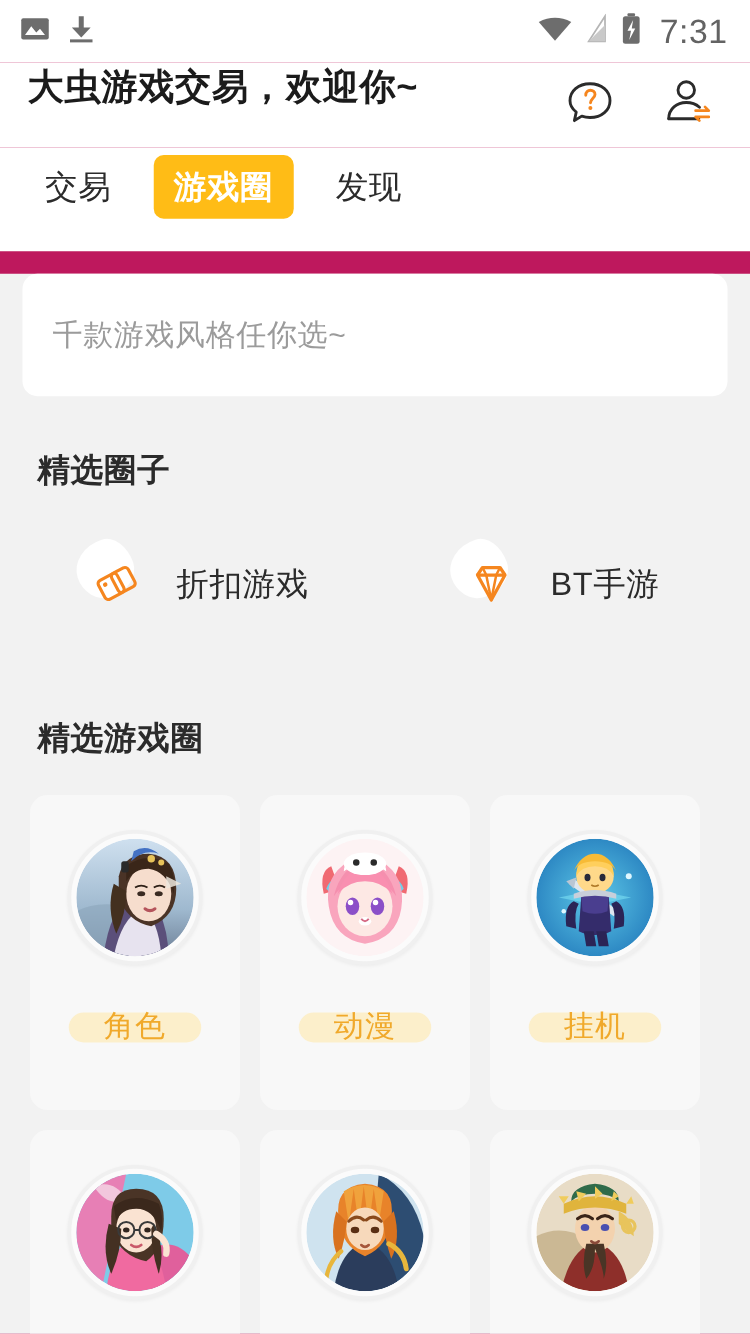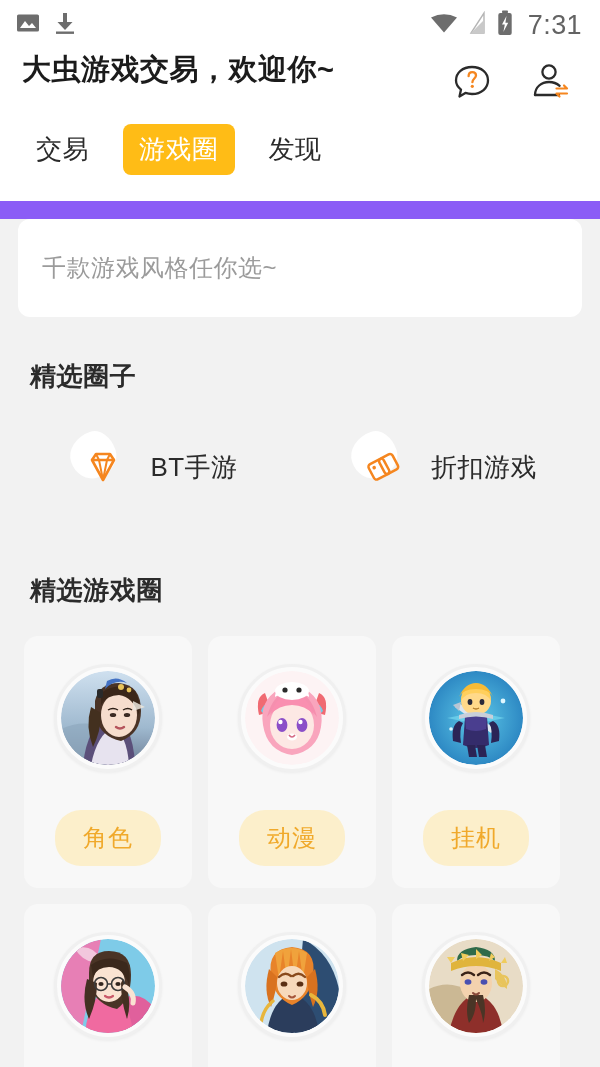--- a/index.html
+++ b/index.html
@@ -8,21 +8,21 @@
     width: 600px;
     height: 1067px;
     overflow: hidden;
     font-family: "Liberation Sans", "DejaVu Sans", sans-serif;
     background: #f2f2f2;
   }
   .phone {
     position: relative;
     width: 600px;
     height: 1067px;
-    background: #8b5cf6;
+    background: #be185d;
     overflow: hidden;
   }
 
   
   .statusbar {
     height: 50px;
     background: #ffffff;
     display: flex;
     align-items: center;
     padding: 0 18px 0 16px;
@@ -76,21 +76,21 @@
     color: #2b2b2b;
     padding: 8px 14px;
     border-radius: 8px;
     white-space: nowrap;
     cursor: pointer;
     letter-spacing: 0.5px;
   }
   .tab.active {
     background: #FFBC16;
     color: #ffffff;
-    font-weight: normal;
+    font-weight: bold;
     padding: 8px 16px;
   }
 
   
   .body-area {
     background: #f2f2f2;
     padding: 0 0 0 0;
   }
 
   
@@ -197,21 +197,21 @@
     overflow: hidden;
     position: relative;
   }
   .avatar svg { display: block; }
   .badge {
     margin-top: 38px;
     background: #FCEFCB;
     color: #F0A92B;
     font-size: 24px;
     border-radius: 26px;
-    padding: 16px 28px;
+    padding: 0 28px;
     letter-spacing: 1px;
     line-height: 1;
   }
 </style>
 </head>
 <body>
 
 <div class="phone">
 
   <div class="statusbar">
@@ -290,41 +290,41 @@
     </div>
 
     <div class="section-title sect1">精选圈子</div>
 
     <div class="featured-row">
 
       <div class="featured-item">
         <span class="featured-icon-wrap">
           <span class="blob"></span>
           <svg width="46" height="46" viewBox="0 0 46 46" style="position:relative;">
-            <path d="M12 16 L34 16 L23 36 Z" fill="none" stroke="#F5861F" stroke-width="2.6" stroke-linejoin="round"></path>
-            <path d="M12 16 L16 10 L30 10 L34 16" fill="none" stroke="#F5861F" stroke-width="2.6" stroke-linejoin="round"></path>
-            <path d="M16 10 L19 16 L23 36 L27 16 L30 10" fill="none" stroke="#F5861F" stroke-width="2" stroke-linejoin="round"></path>
-            <path d="M19 16 L27 16" fill="none" stroke="#F5861F" stroke-width="1.6"></path>
-          </svg>
-        </span>
-        <span class="featured-label">BT手游</span>
-      </div>
-
-      <div class="featured-item">
-        <span class="featured-icon-wrap">
-          <span class="blob"></span>
-          <svg width="46" height="46" viewBox="0 0 46 46" style="position:relative;">
             <g transform="rotate(-28 23 23)">
               <rect x="9" y="14" width="17" height="17" rx="3" fill="none" stroke="#F5861F" stroke-width="2.5"></rect>
               <circle cx="14" cy="19" r="1.8" fill="#F5861F"></circle>
               <rect x="21" y="14" width="15" height="17" rx="3" fill="none" stroke="#F5861F" stroke-width="2.5"></rect>
             </g>
           </svg>
         </span>
         <span class="featured-label">折扣游戏</span>
+      </div>
+
+      <div class="featured-item">
+        <span class="featured-icon-wrap">
+          <span class="blob"></span>
+          <svg width="46" height="46" viewBox="0 0 46 46" style="position:relative;">
+            <path d="M12 16 L34 16 L23 36 Z" fill="none" stroke="#F5861F" stroke-width="2.6" stroke-linejoin="round"></path>
+            <path d="M12 16 L16 10 L30 10 L34 16" fill="none" stroke="#F5861F" stroke-width="2.6" stroke-linejoin="round"></path>
+            <path d="M16 10 L19 16 L23 36 L27 16 L30 10" fill="none" stroke="#F5861F" stroke-width="2" stroke-linejoin="round"></path>
+            <path d="M19 16 L27 16" fill="none" stroke="#F5861F" stroke-width="1.6"></path>
+          </svg>
+        </span>
+        <span class="featured-label">BT手游</span>
       </div>
 
     </div>
 
     <div class="section-title sect2">精选游戏圈</div>
 
     <div class="grid">
 
       <div class="game-card">
         <div class="avatar-ring">

